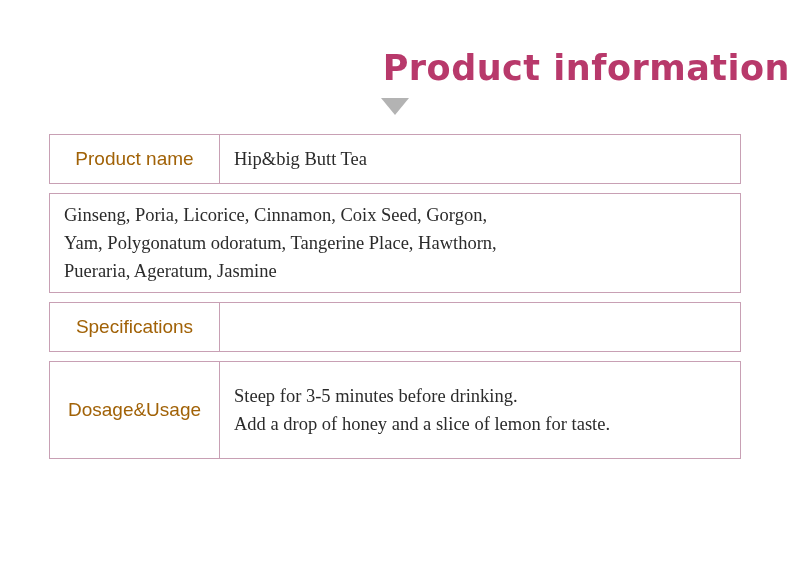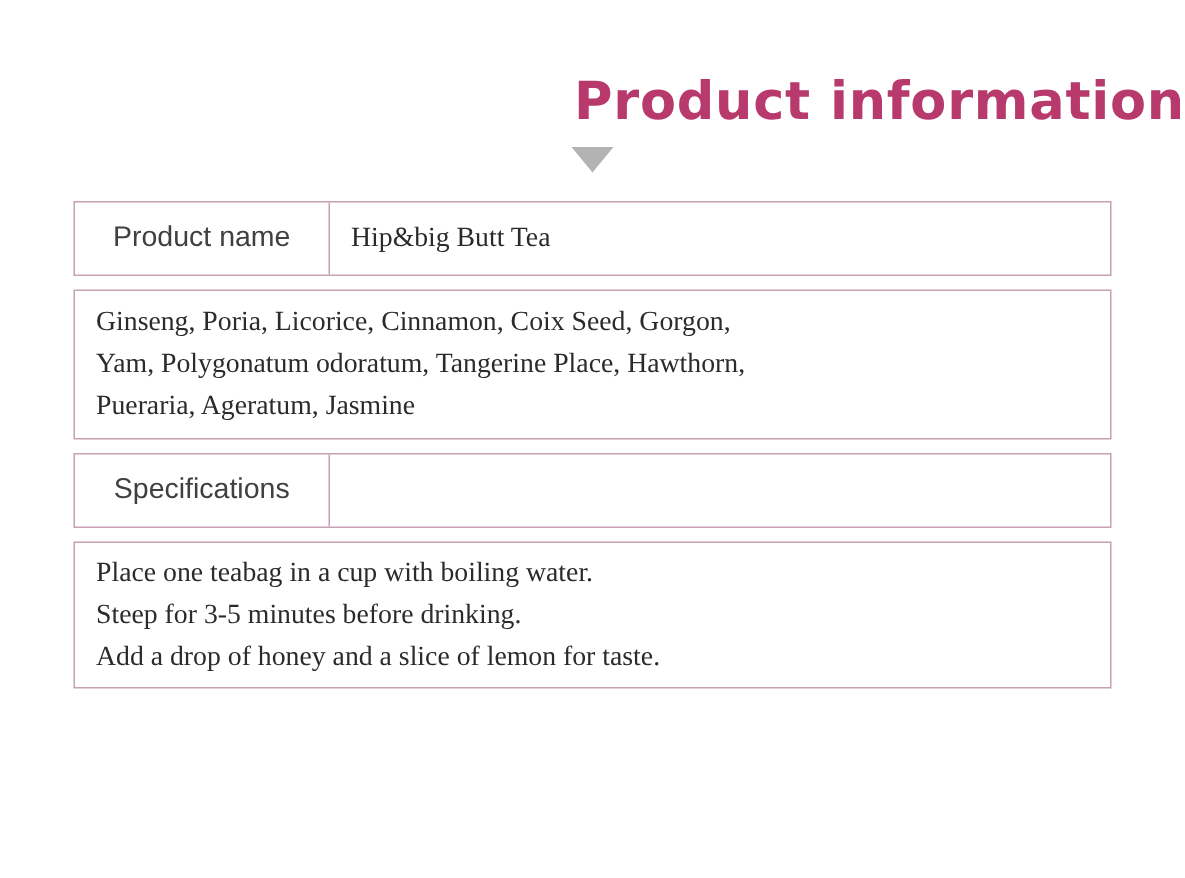--- a/index.html
+++ b/index.html
@@ -57,21 +57,21 @@
   }
   .cell-label {
     width: 170px;
     min-width: 170px;
     border-right: 1px solid #c8a0b4;
     box-sizing: border-box;
     display: flex;
     align-items: center;
     justify-content: center;
     font-size: 19px;
-    color: #404040;
+    color: #a16207;
     padding: 6px 4px;
     text-align: center;
   }
   .cell-value {
     flex: 1;
     box-sizing: border-box;
     display: flex;
     flex-direction: column;
     justify-content: center;
     font-size: 18.5px;
@@ -125,22 +125,22 @@
         <div class="vline">Yam, Polygonatum odoratum, Tangerine Place, Hawthorn,</div>
         <div class="vline"> Pueraria, Ageratum, Jasmine</div>
       </div>
     </div>
 
     <div class="row r-specs">
       <div class="cell-label">Specifications</div>
     </div>
 
     <div class="row r-dosage">
+      <div class="cell-label">Dosage&amp;Usage</div>
       <div class="cell-value">
-        <div class="vline">Place one teabag in a cup with boiling water.</div>
         <div class="vline">Steep for 3-5 minutes before drinking.</div>
         <div class="vline">Add a drop of honey and a slice of lemon for taste.</div>
       </div>
     </div>
 
 
   </div>
 
   <div class="watermark"></div>
 

